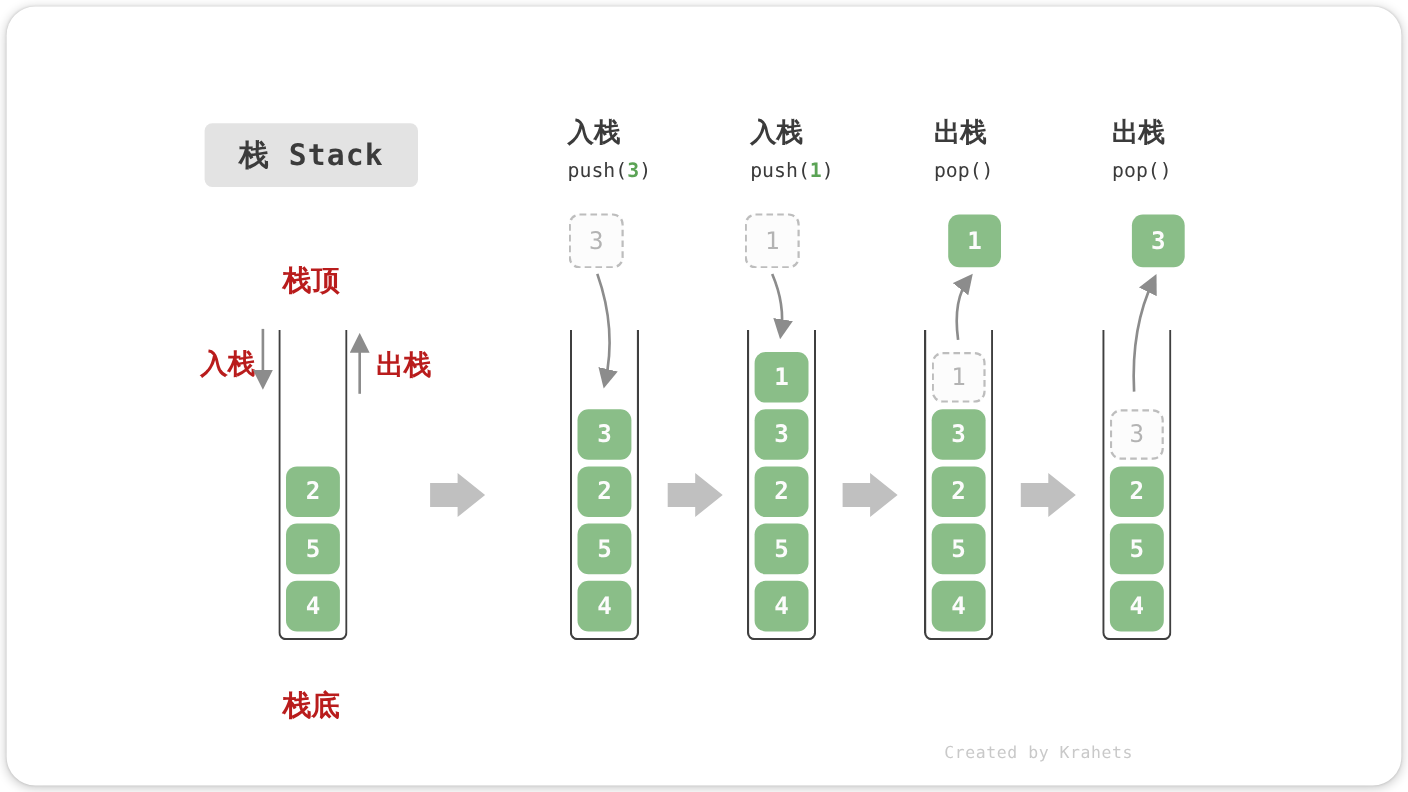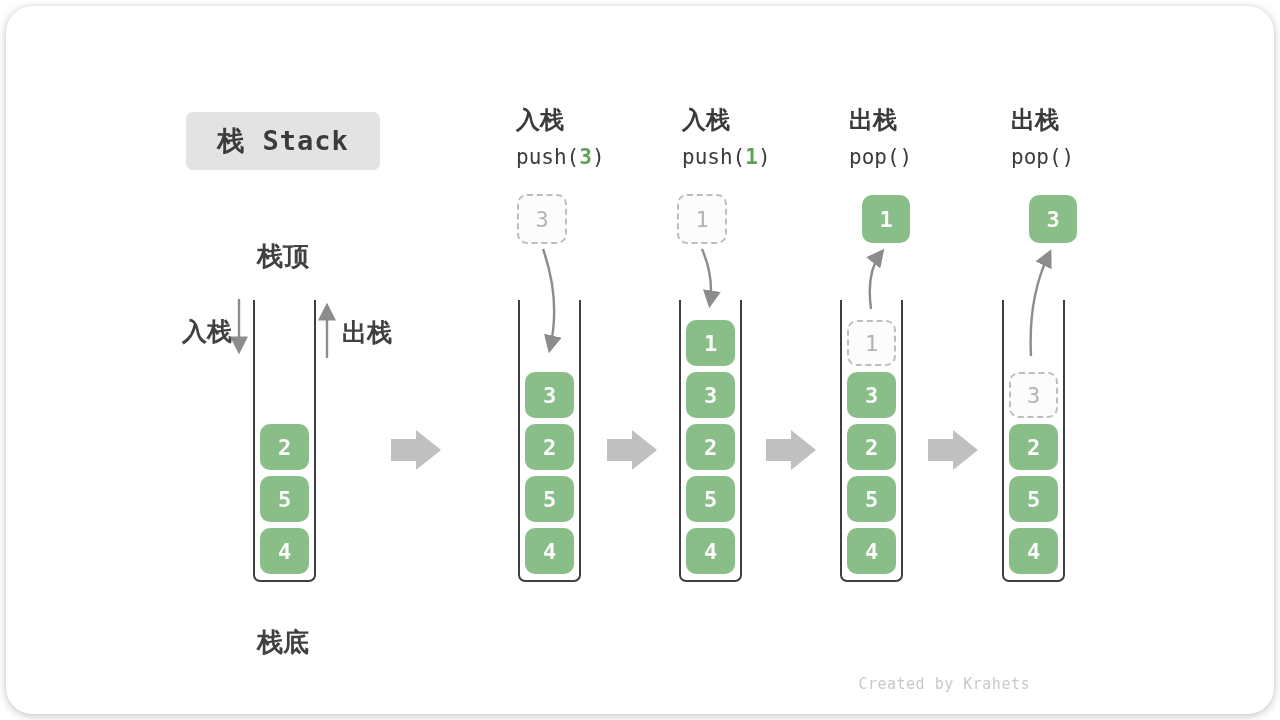--- a/index.html
+++ b/index.html
@@ -31,44 +31,45 @@
     font-family: "DejaVu Sans Mono", "DejaVu Sans", monospace;
     font-weight: bold;
     font-size: 27px;
     color: #3b3b3b;
     letter-spacing: 1px;
   }
 
   .cjk-label {
     position: absolute;
     font-weight: bold;
-    color: #404040;
+    color: #b91c1c;
     font-size: 26px;
     line-height: 1.1;
     white-space: nowrap;
+    font-family: Liberation Serif, serif;
   }
   #lbl-stack-top   { left: 257px; top: 242px; }
   #lbl-stack-bottom{ left: 257px; top: 628px; }
   #lbl-push-side   { left: 182px; top: 318px; font-size: 25px; }
   #lbl-pop-side    { left: 342px; top: 319px; font-size: 25px; }
 
   .op {
     position: absolute;
     top: 104px;
     white-space: nowrap;
   }
   .op .op-name {
     font-weight: bold;
     font-size: 24px;
     color: #3b3b3b;
   }
   .op .op-code {
     margin-top: 9px;
     font-family: "DejaVu Sans Mono", monospace;
-    font-size: 21px;
+    font-size: 18px;
     color: #3b3b3b;
   }
   .op .op-arg { color: #5ba355; font-weight: bold; }
   #op-1 { left: 516px; }
   #op-2 { left: 682px; }
   #op-3 { left: 849px; }
   #op-4 { left: 1011px; }
 
   .stack-container {
     position: absolute;

